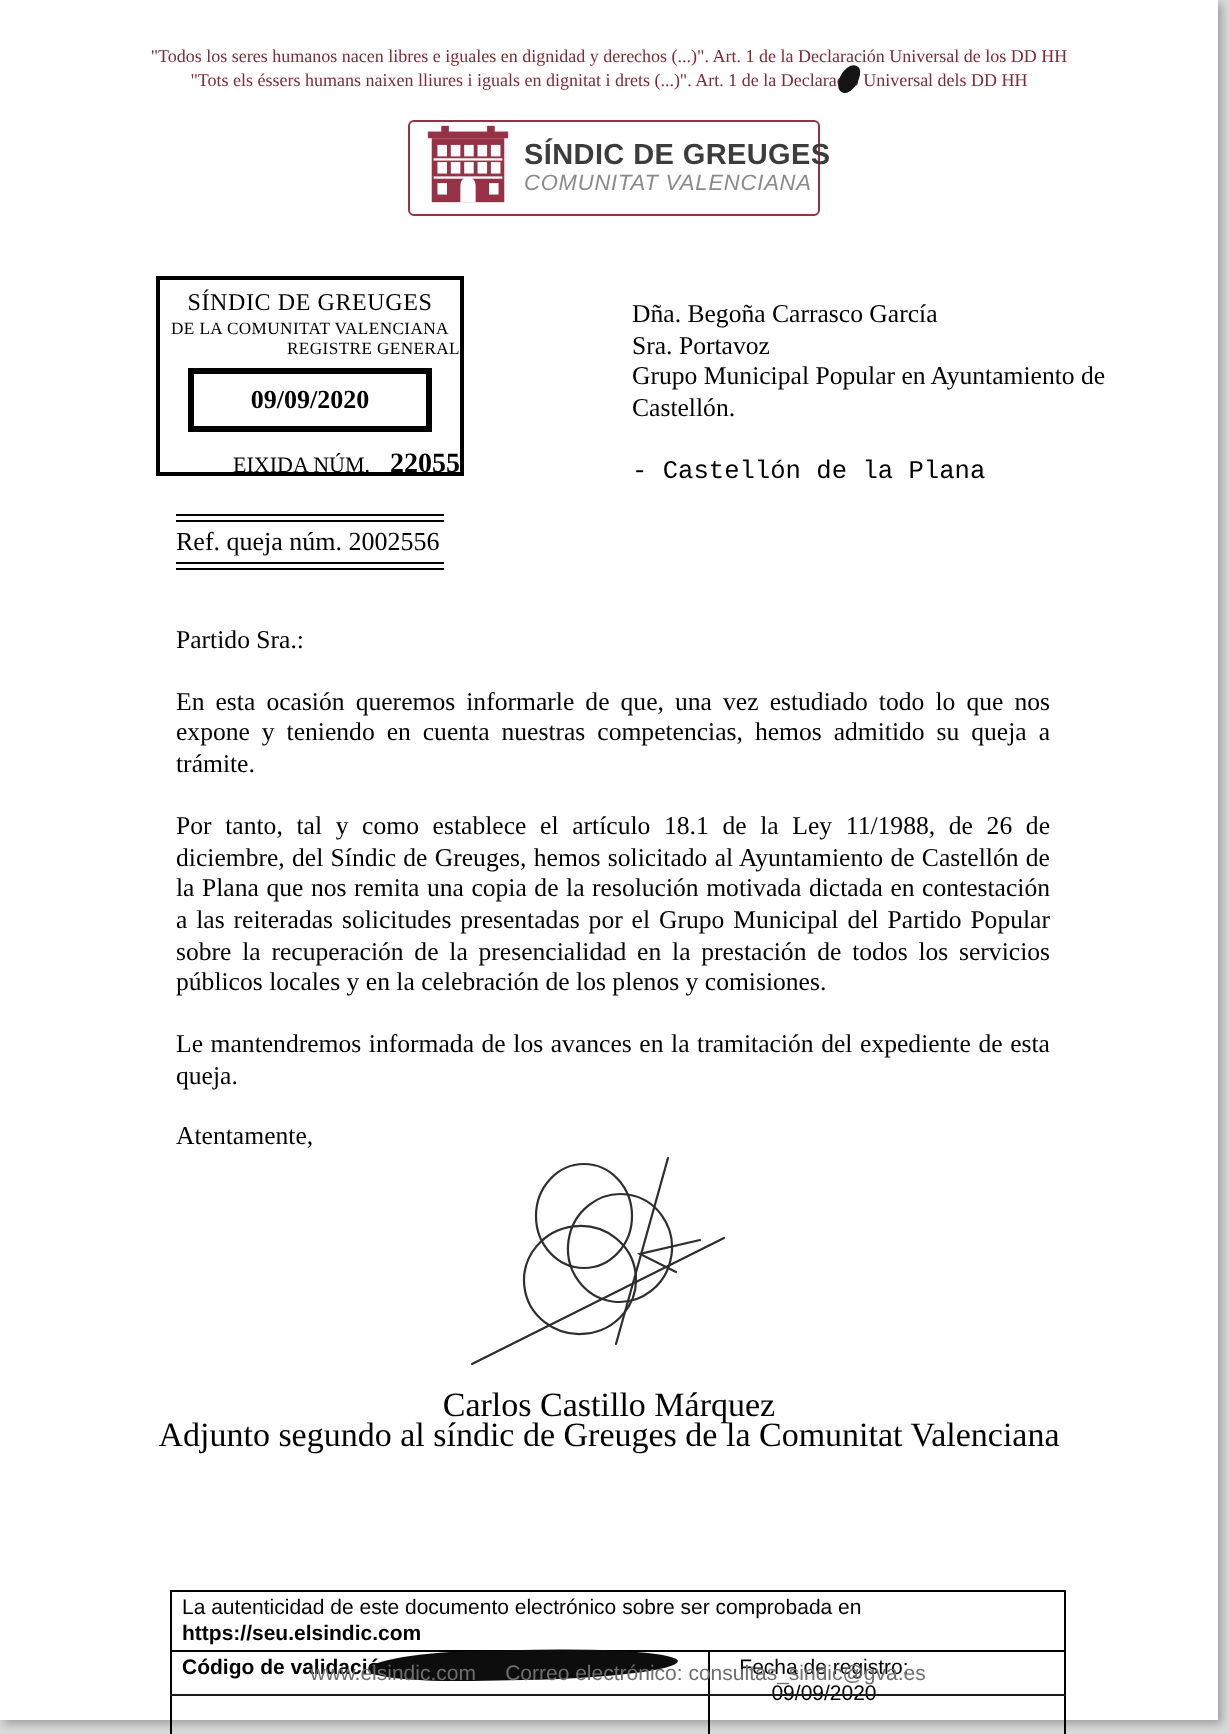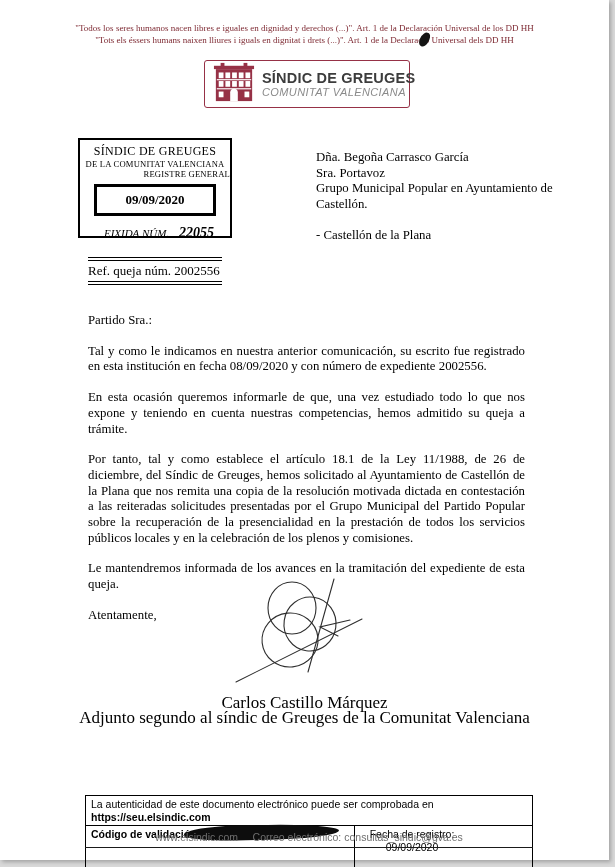--- a/index.html
+++ b/index.html
@@ -64,31 +64,30 @@
   .stamp .s2 { font-size:8.6px; letter-spacing:.2px; }
   .stamp .s3 { font-size:8.6px; letter-spacing:.2px;text-align:right; }
   .stamp .date-box {
     margin:5px auto 0 auto;
     width:122px; height:32px;
     border:3px solid #000;
     display:flex; align-items:center; justify-content:center;
     font-weight:bold; font-size:13px;
   }
   .stamp .exit {
-    margin-top:9px; text-align:center; padding-left:8px;
+    margin-top:9px; text-align:right; padding-left:8px;
     font-size:11px;
-    font-style:italic;
   }
   .stamp .exit b { font-size:14px; margin-left:10px; }
   
   .recipient {
     position:absolute; top:150px; left:316px;
     font-size:12.8px; line-height:15.6px;
   }
-  .recipient .city { margin-top:16px; }
+  .recipient .city { margin-top:16px;font-family:Liberation Mono, monospace; }
   
   .ref-block {
     position:absolute; top:257px; left:88px;
     display:inline-block;
     border-top:4px double #000;
     border-bottom:4px double #000;
     padding:2px 2px 2px 0;
     font-size:13px;
   }
   
@@ -203,21 +202,20 @@
     <div>Sra. Portavoz</div>
     <div>Grupo Municipal Popular en Ayuntamiento de</div>
     <div>Castellón.</div>
     <div class="city">- Castellón de la Plana</div>
   </div>
 
   <div class="ref-block">Ref. queja núm. 2002556</div>
 
   <div class="letter-body">
     <p class="salutation">Partido Sra.:</p>
-    <p>Tal y como le indicamos en nuestra anterior comunicación, su escrito fue registrado en esta institución en fecha 08/09/2020 y con número de expediente 2002556.</p>
     <p>En esta ocasión queremos informarle de que, una vez estudiado todo lo que nos expone y teniendo en cuenta nuestras competencias, hemos admitido su queja a trámite.</p>
     <p>Por tanto, tal y como establece el artículo 18.1 de la Ley 11/1988, de 26 de diciembre, del Síndic de Greuges, hemos solicitado al Ayuntamiento de Castellón de la Plana que nos remita una copia de la resolución motivada dictada en contestación a las reiteradas solicitudes presentadas por el Grupo Municipal del Partido Popular sobre la recuperación de la presencialidad en la prestación de todos los servicios públicos locales y en la celebración de los plenos y comisiones.</p>
     <p>Le mantendremos informada de los avances en la tramitación del expediente de esta queja.</p>
     <p class="closing">Atentamente,</p>
   </div>
 
   <div class="signature">
     <svg width="150" height="112" viewBox="0 0 150 112">
       <g fill="none" stroke="#2e2e2e" stroke-width="1.1" stroke-linecap="round">
         <ellipse cx="68" cy="32" rx="24" ry="26"></ellipse>
@@ -231,21 +229,21 @@
   </div>
 
   <div class="signer">
     <div>Carlos Castillo Márquez</div>
     <div>Adjunto segundo al síndic de Greuges de la Comunitat Valenciana</div>
   </div>
 
   <div class="footer-table">
     <div class="row">
       <div class="cell c-auth">
-        <span>La autenticidad de este documento electrónico puede ser comprobada en </span><span class="bold">https://seu.elsindic.com</span>
+        <span>La autenticidad de este documento electrónico sobre ser comprobada en </span><span class="bold">https://seu.elsindic.com</span>
       </div>
     </div>
     <div class="row">
       <div class="cell c-valid">
         <span class="bold">Código de validación:</span>
         <span class="redaction"></span>
       </div>
       <div class="cell c-fecha">
         <span>Fecha de registro:</span>
         <span>09/09/2020</span>

